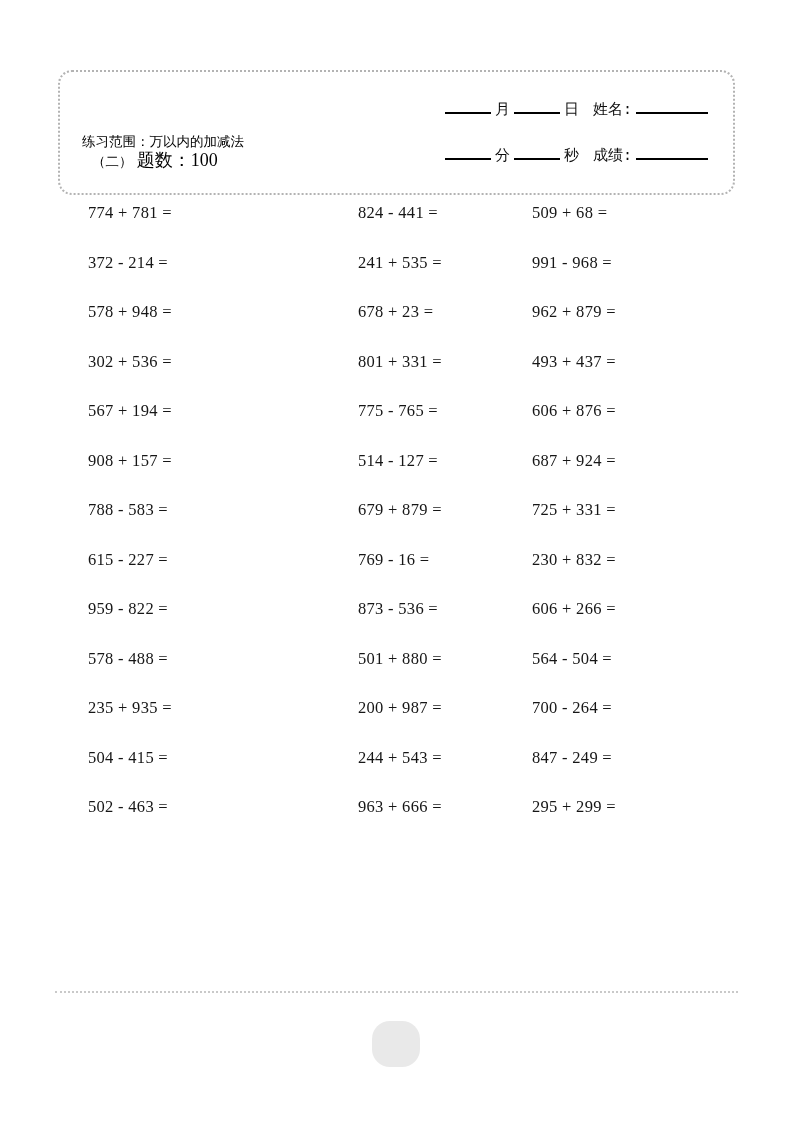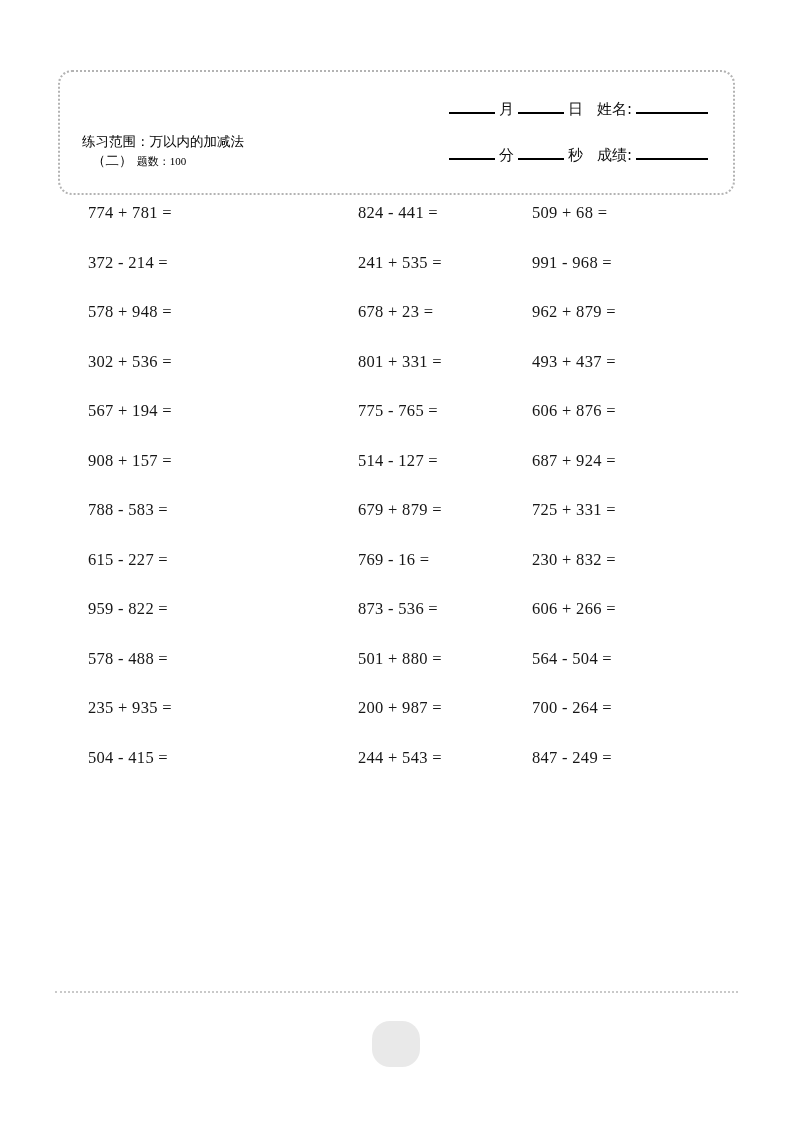--- a/index.html
+++ b/index.html
@@ -37,21 +37,21 @@
     font-size: 13.5px;
     line-height: 19px;
     color: #000000;
     white-space: nowrap;
   }
   #title-block .line2 {
     padding-left: 10px;
   }
   #title-block .qcount {
     font-family: "Liberation Serif", "DejaVu Serif", serif;
-    font-size: 11px;
+    font-size: 18px;
   }
 
   .meta-row {
     position: absolute;
     right: 22px;
     display: flex;
     align-items: flex-end;
     justify-content: flex-end;
     font-family: "DejaVu Sans", "Liberation Sans", sans-serif;
     font-size: 15px;
@@ -64,21 +64,21 @@
   .rule {
     display: inline-block;
     border-bottom: 2.5px solid #000000;
     height: 0;
     margin: 0 3px 5px 3px;
   }
   .rule-sm { width: 46px; }
   .rule-lg { width: 72px; }
 
   .meta-label { padding: 0 1px; }
-  .meta-label.spaced { margin-left: 12px; }
+  .meta-label.spaced { margin-left: 12px; font-family: Liberation Mono, monospace; }
 
   
   #problems {
     position: absolute;
     left: 0;
     top: 203px;
     width: 656px;
   }
   .prob-row {
     position: relative;
@@ -202,16 +202,21 @@
     <div class="prob-row">
       <div class="prob-cell prob-col-0">235 + 935 =</div>
       <div class="prob-cell prob-col-1">200 + 987 =</div>
       <div class="prob-cell prob-col-2">700 - 264 =</div>
     </div>
     <div class="prob-row">
       <div class="prob-cell prob-col-0">504 - 415 =</div>
       <div class="prob-cell prob-col-1">244 + 543 =</div>
       <div class="prob-cell prob-col-2">847 - 249 =</div>
     </div>
+    <div class="prob-row">
+      <div class="prob-cell prob-col-0">502 - 463 =</div>
+      <div class="prob-cell prob-col-1">963 + 666 =</div>
+      <div class="prob-cell prob-col-2">295 + 299 =</div>
+    </div>
   </div>
 
 <div id="footer-divider"></div>
 <div id="page-number-box"></div>
 
 </body></html>

